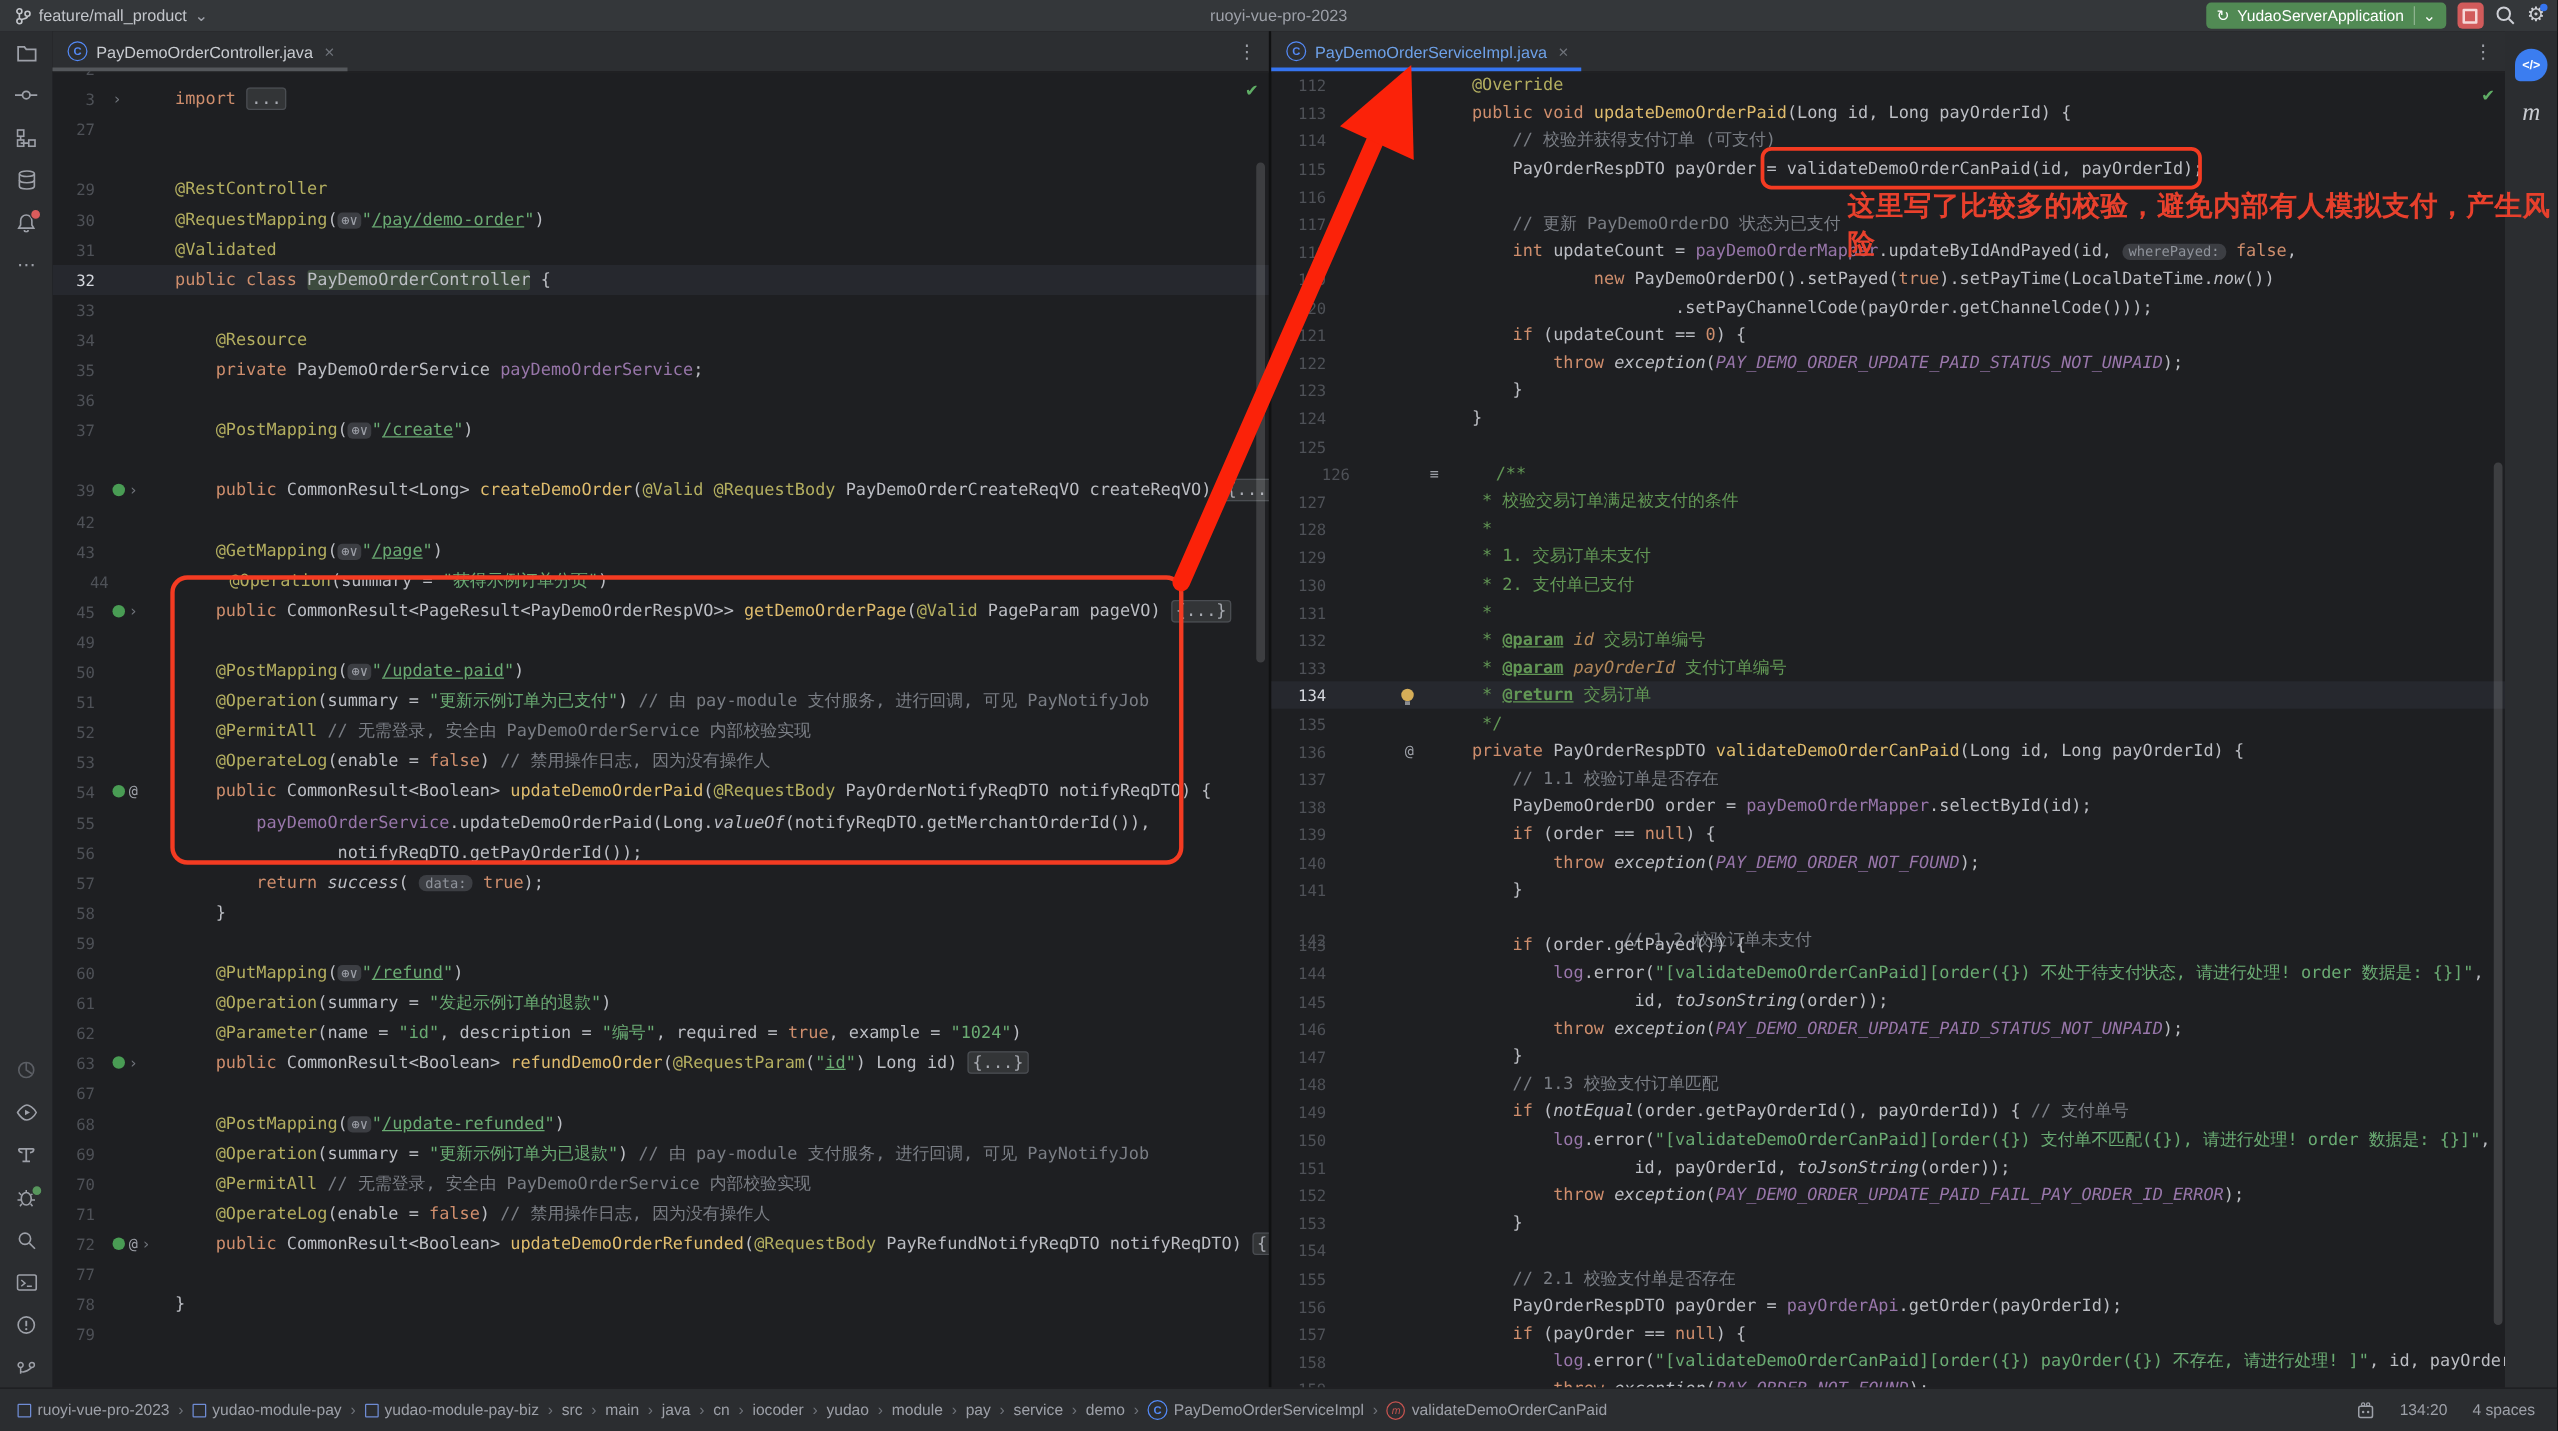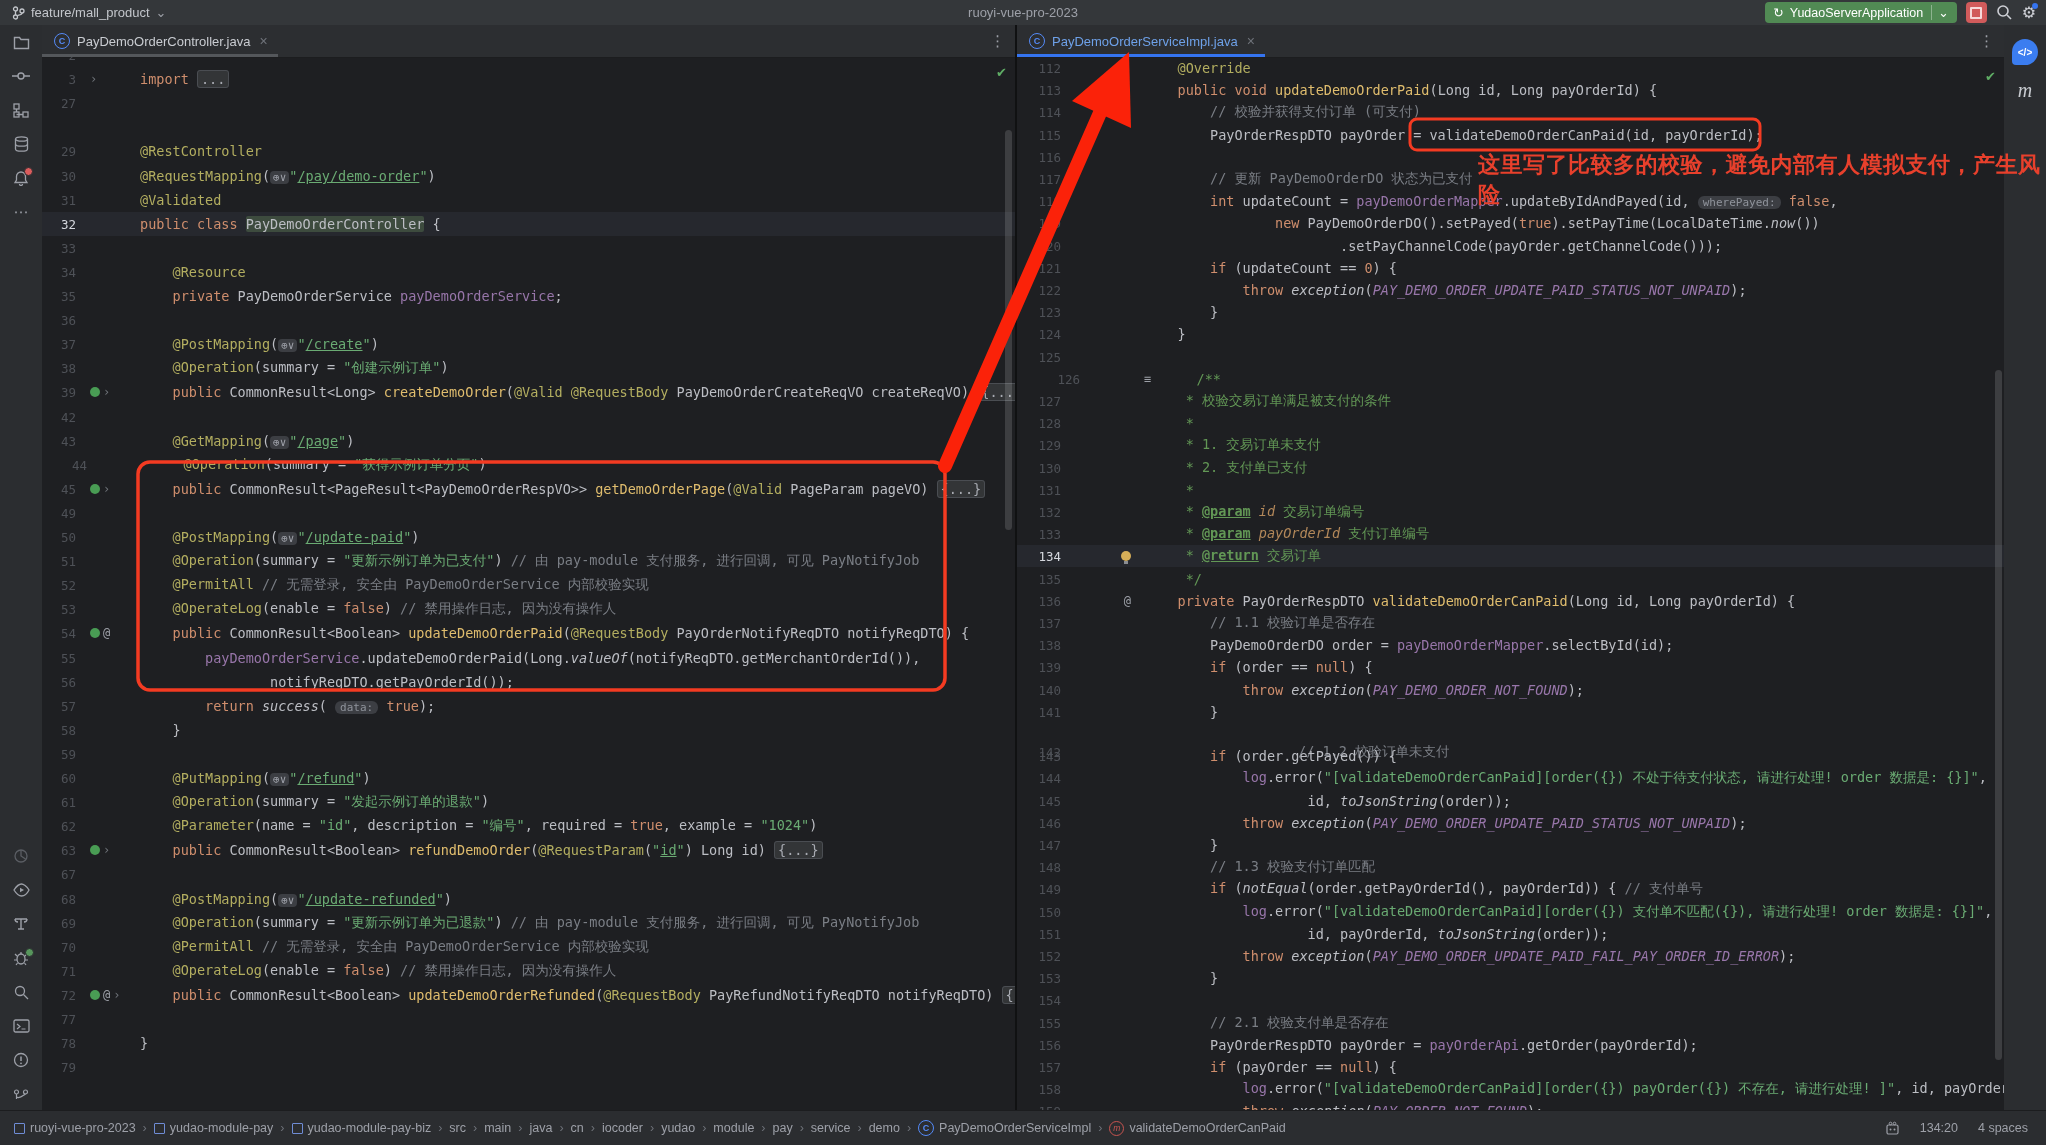--- a/index.html
+++ b/index.html
@@ -293,25 +293,20 @@
         <div class="row" style="top: 251px; height: 24px;">
           <span class="ln" style="width: 34px;">36</span>
           <span class="gut" style="width: 50px; justify-content: flex-start; padding: 0px 0px 0px 14px;"></span>
           <span class="code"></span>
         </div>
         <div class="row" style="top: 275px; height: 24px;">
           <span class="ln" style="width: 34px;">37</span>
           <span class="gut" style="width: 50px; justify-content: flex-start; padding: 0px 0px 0px 14px;"></span>
           <span class="code"><span>    </span><span class="a">@PostMapping</span><span>(</span><span class="glchip">⊕∨</span><span class="s">"</span><span class="su">/create</span><span class="s">"</span><span>)</span></span>
         </div>
-        <div class="row" style="top: 299px; height: 24px;">
-          <span class="ln" style="width: 34px;">38</span>
-          <span class="gut" style="width: 50px; justify-content: flex-start; padding: 0px 0px 0px 14px;"></span>
-          <span class="code"><span>    </span><span class="a">@Operation</span><span>(summary = </span><span class="s">"创建示例订单"</span><span>)</span></span>
-        </div>
         <div class="row" style="top: 323px; height: 24px;">
           <span class="ln" style="width: 34px;">39</span>
           <span class="gut" style="width: 50px; justify-content: flex-start; padding: 0px 0px 0px 14px;">
             <span class="gbean"></span>
             <span class="gfold">›</span>
           </span>
           <span class="code"><span>    </span><span class="k">public </span><span>CommonResult&lt;Long&gt; </span><span class="m">createDemoOrder</span><span>(</span><span class="a">@Valid</span><span> </span><span class="a">@RequestBody</span><span> PayDemoOrderCreateReqVO createReqVO) </span><span class="foldchip">{...}</span></span>
         </div>
         <div class="row" style="top: 348px; height: 24px;">
           <span class="ln" style="width: 34px;">42</span>

